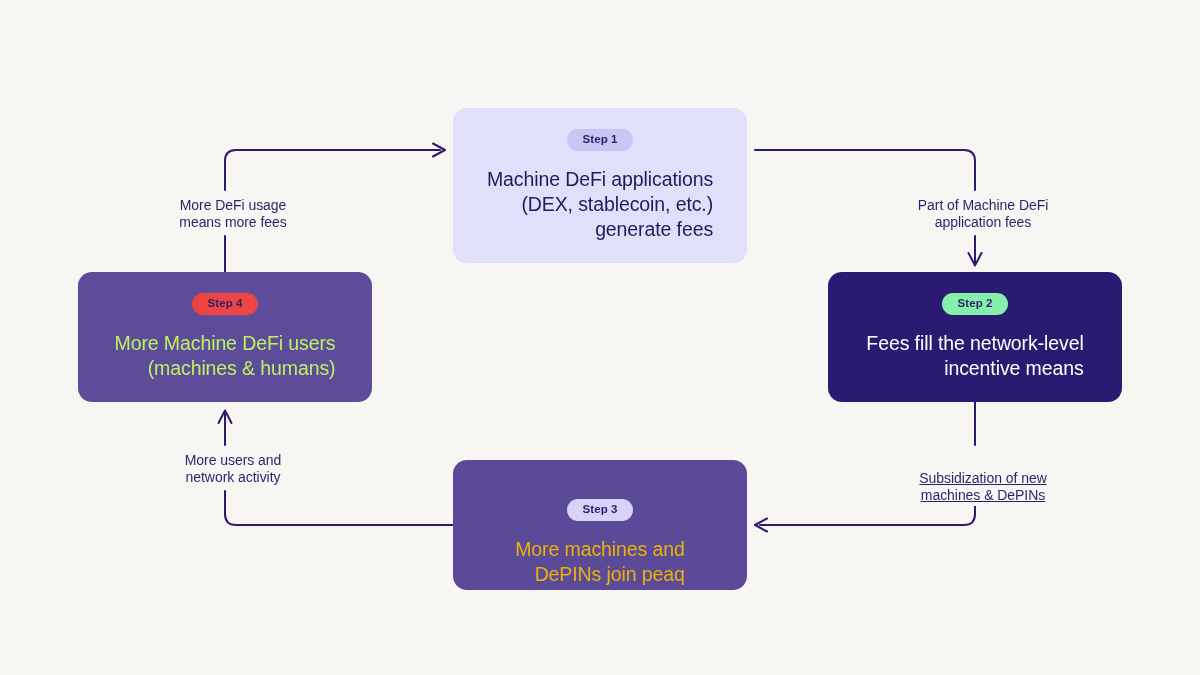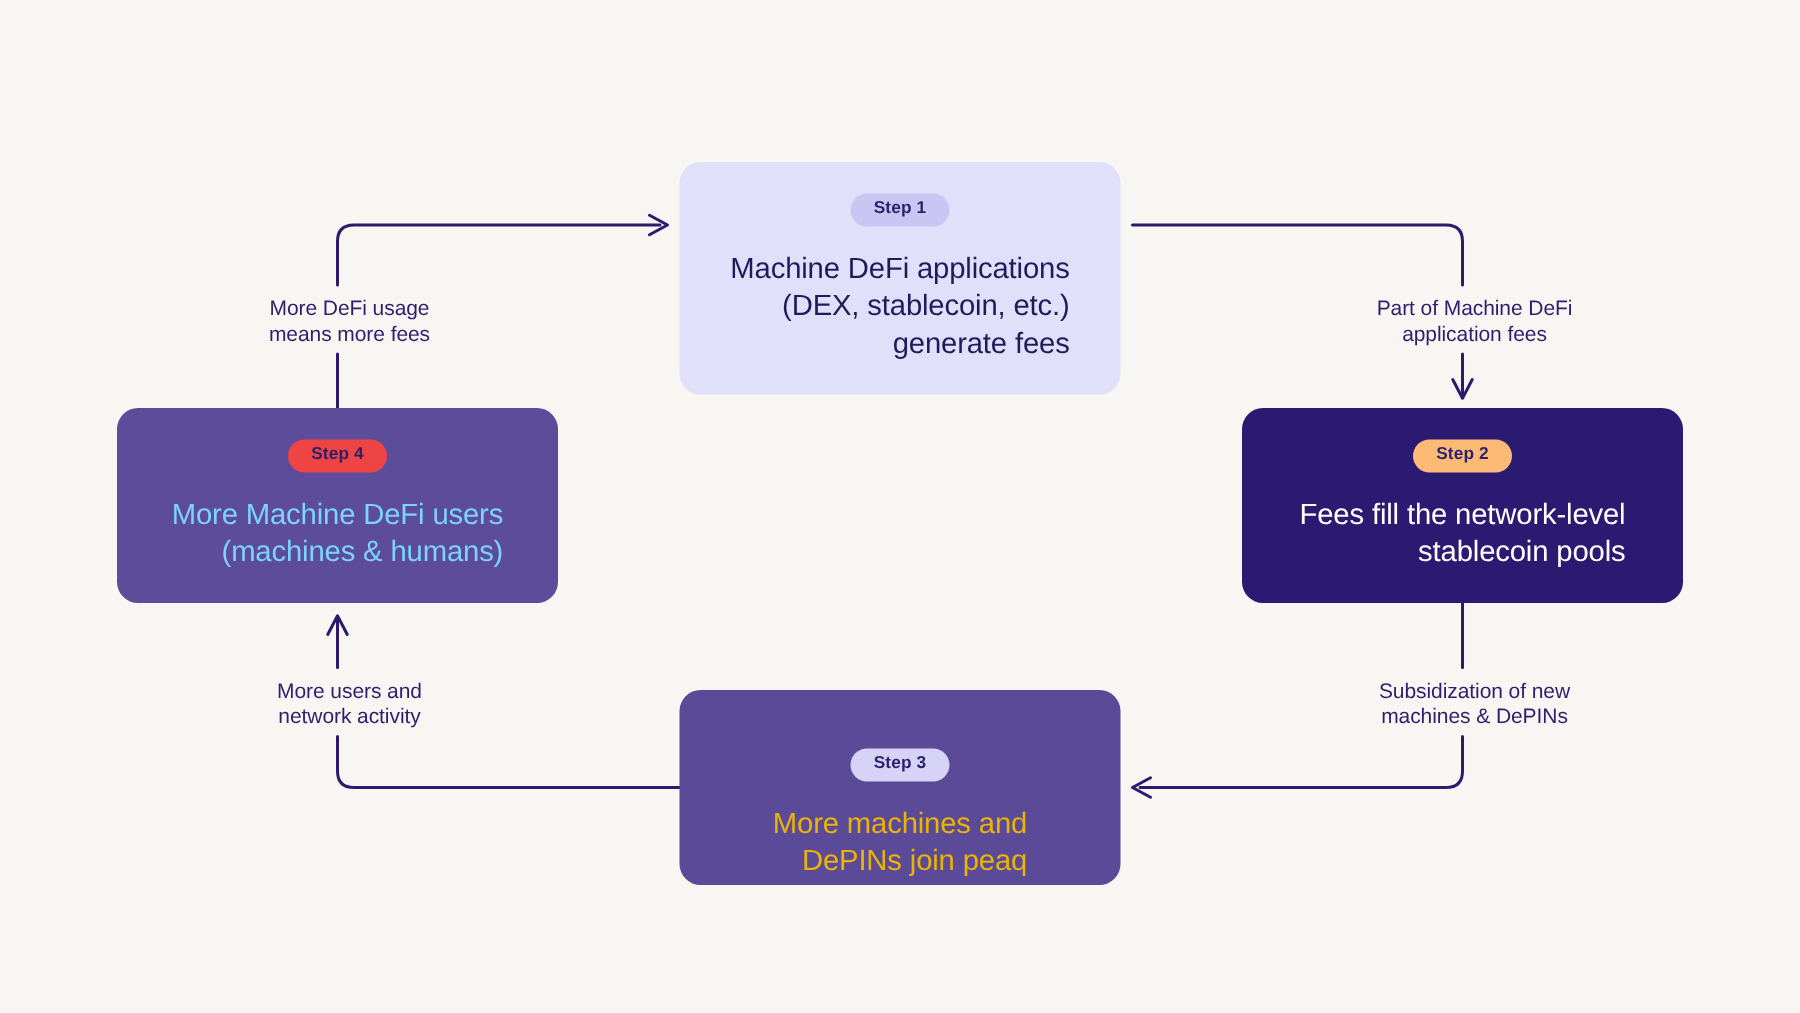--- a/index.html
+++ b/index.html
@@ -94,21 +94,21 @@
 
   
   #step-2 {
     left: 828px;
     top: 272px;
     width: 294px;
     height: 130px;
     background: #2b1a72;
   }
   #step-2 .step-pill {
-    background: #fdba74;
+    background: #86efac;
     color: #2b1f6e;
   }
   #step-2 .step-title {
     color: #ffffff;
   }
 
   
   #step-3 {
     left: 453px;
     top: 460px;
@@ -131,38 +131,38 @@
     top: 272px;
     width: 294px;
     height: 130px;
     background: #5c4c9a;
   }
   #step-4 .step-pill {
     background: #ef4444;
     color: #2b1f6e;
   }
   #step-4 .step-title {
-    color: #7dd3fc;
+    color: #bef264;
   }
 
   
   .edge-label {
     position: absolute;
     color: #2e1f6d;
     font-size: 14px;
     line-height: 1.18;
     text-align: center;
     white-space: pre-line;
     background: #f7f6f3;
     padding: 3px 8px;
     letter-spacing: -0.05px;
   }
   #label-top-left    { left: 135px; top: 194px; width: 180px; }
   #label-top-right   { left: 885px; top: 194px; width: 180px; }
-  #label-bottom-right{ left: 885px; top: 449px; width: 180px; }
+  #label-bottom-right{ left: 885px; top: 467px; width: 180px; text-decoration: underline; }
   #label-bottom-left { left: 135px; top: 449px; width: 180px; }
 </style>
 </head>
 <body>
 
 <div id="diagram">
 
   <svg id="connectors" viewBox="0 0 1200 675" width="1200" height="675" xmlns="http://www.w3.org/2000/svg">
 
     <path class="conn-path" d="M 225,272 L 225,236"></path>
@@ -185,21 +185,21 @@
   <div class="step-card" id="step-1">
     <div class="step-pill">Step 1</div>
     <div class="step-title">Machine DeFi applications
 (DEX, stablecoin, etc.)
 generate fees</div>
   </div>
 
   <div class="step-card" id="step-2">
     <div class="step-pill">Step 2</div>
     <div class="step-title">Fees fill the network-level
-stablecoin pools</div>
+incentive means</div>
   </div>
 
   <div class="step-card" id="step-3">
     <div class="step-pill">Step 3</div>
     <div class="step-title">More machines and
 DePINs join peaq</div>
   </div>
 
   <div class="step-card" id="step-4">
     <div class="step-pill">Step 4</div>

